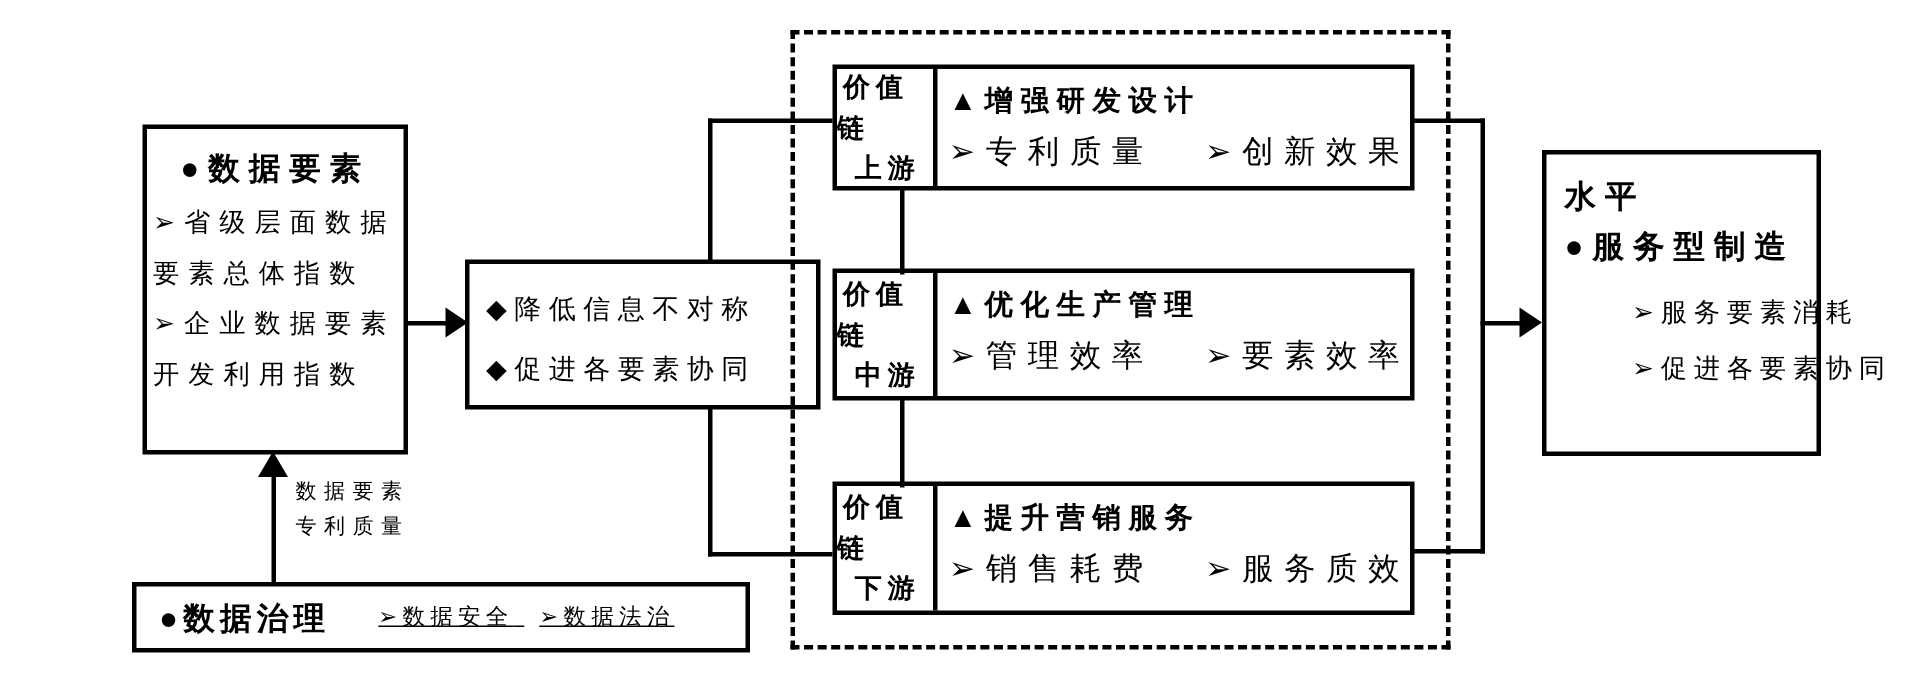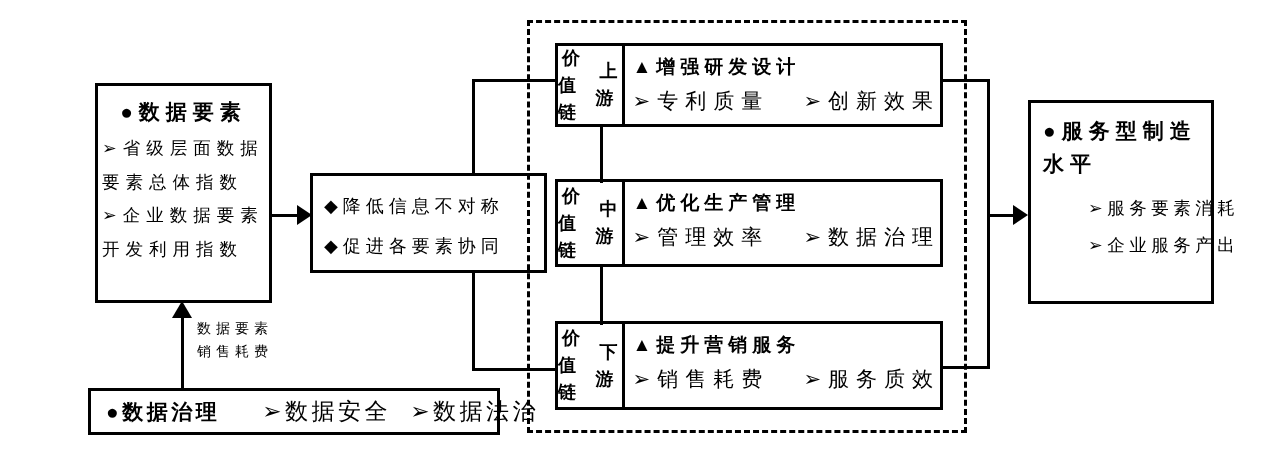--- a/index.html
+++ b/index.html
@@ -21,40 +21,40 @@
   .de-line  { font-size:17.5px; letter-spacing:6px; line-height:33.5px; padding-left:4px; }
   .de-lines { margin-top:6px; }
 
   
   .en-box   { padding:10px 0 0 11px; }
   .en-item  { font-size:18px; letter-spacing:5px; line-height:40px; }
 
   
   .vc-row { display:flex; align-items:stretch; }
   .vc-label {
-    width:90px; border-right:3px solid #000; display:flex; 
+    width:90px; border-right:3px solid #000; display:flex; flex-direction:column;
     align-items:center; justify-content:center;
     font-weight:bold; font-size:18px; letter-spacing:4px; line-height:27px;
   }
   .vc-label span { text-indent:4px; }
   .vc-content { flex:1; padding:8px 0 0 8px; }
   .vc-title { font-size:19px; font-weight:bold; letter-spacing:5px; }
   .vc-items { font-size:21px; letter-spacing:7px; margin-top:7px; }
   .vc-items .item + .item { margin-left:22px; }
 
   
   .sm-box { padding:12px 0 0 12px; }
   .sm-title-line { font-size:21px; font-weight:bold; letter-spacing:6px; line-height:33px; }
   .sm-items { margin-top:9px;margin-left:45px; }
   .sm-item { font-size:17.5px; letter-spacing:4.5px; line-height:37px; }
 
   
   .gov-box { display:flex; align-items:center; padding-left:15px; }
   .gov-title { font-size:21px; font-weight:bold; letter-spacing:3.5px; }
-  .gov-items { margin-left:42px; font-size:23px; letter-spacing:3.5px; }
+  .gov-items { margin-left:32px; font-size:15px; letter-spacing:3.5px;text-decoration:underline; }
   .gov-items .item + .item { margin-left:10px; }
 
   
   .release { position:absolute; left:197px; top:317px; font-size:14px; letter-spacing:5px; line-height:23px; }
 </style>
 </head>
 <body>
 
 <div class="canvas">
 
@@ -99,21 +99,21 @@
 
   <div class="box vc-row" style="left:555px; top:179px; width:388px; height:88px;">
     <div class="vc-label">
       <span>价值链</span>
       <span>中游</span>
     </div>
     <div class="vc-content">
       <div class="vc-title nw">▲优化生产管理</div>
       <div class="vc-items nw">
         <span class="item">➢管理效率</span>
-        <span class="item">➢数据治理</span>
+        <span class="item">➢要素效率</span>
       </div>
     </div>
   </div>
 
   <div class="box vc-row" style="left:555px; top:321px; width:388px; height:89px;">
     <div class="vc-label">
       <span>价值链</span>
       <span>下游</span>
     </div>
     <div class="vc-content">
@@ -129,34 +129,34 @@
   <div class="ln" style="left:600px; top:265px; width:3px; height:60px;"></div>
 
   <div class="ln" style="left:940px; top:79px; width:50px; height:3px;"></div>
   <div class="ln" style="left:987px; top:79px; width:3px; height:290px;"></div>
   <div class="ln" style="left:940px; top:366px; width:50px; height:3px;"></div>
 
   <div class="ln" style="left:987px; top:214px; width:29px; height:3px;"></div>
   <div class="tri tri-right" style="left:1013px; top:205px;"></div>
 
   <div class="box sm-box" style="left:1028px; top:100px; width:186px; height:204px;">
+    <div class="sm-title-line nw">水平</div>
     <div class="sm-title-line nw">●服务型制造</div>
-    <div class="sm-title-line nw">水平</div>
     <div class="sm-items">
       <div class="sm-item nw">➢服务要素消耗</div>
-      <div class="sm-item nw">➢企业服务产出</div>
+      <div class="sm-item nw">➢促进各要素协同</div>
     </div>
   </div>
 
   <div class="ln" style="left:181px; top:314px; width:3px; height:76px;"></div>
   <div class="tri tri-up" style="left:172px; top:301px;"></div>
 
   <div class="release">
     <div class="nw">数据要素</div>
-    <div class="nw">销售耗费</div>
+    <div class="nw">专利质量</div>
   </div>
 
   <div class="box gov-box" style="left:88px; top:388px; width:412px; height:47px;">
     <span class="gov-title nw">●数据治理</span>
     <span class="gov-items nw">
       <span class="item">➢数据安全</span>
       <span class="item">➢数据法治</span>
     </span>
   </div>
 

